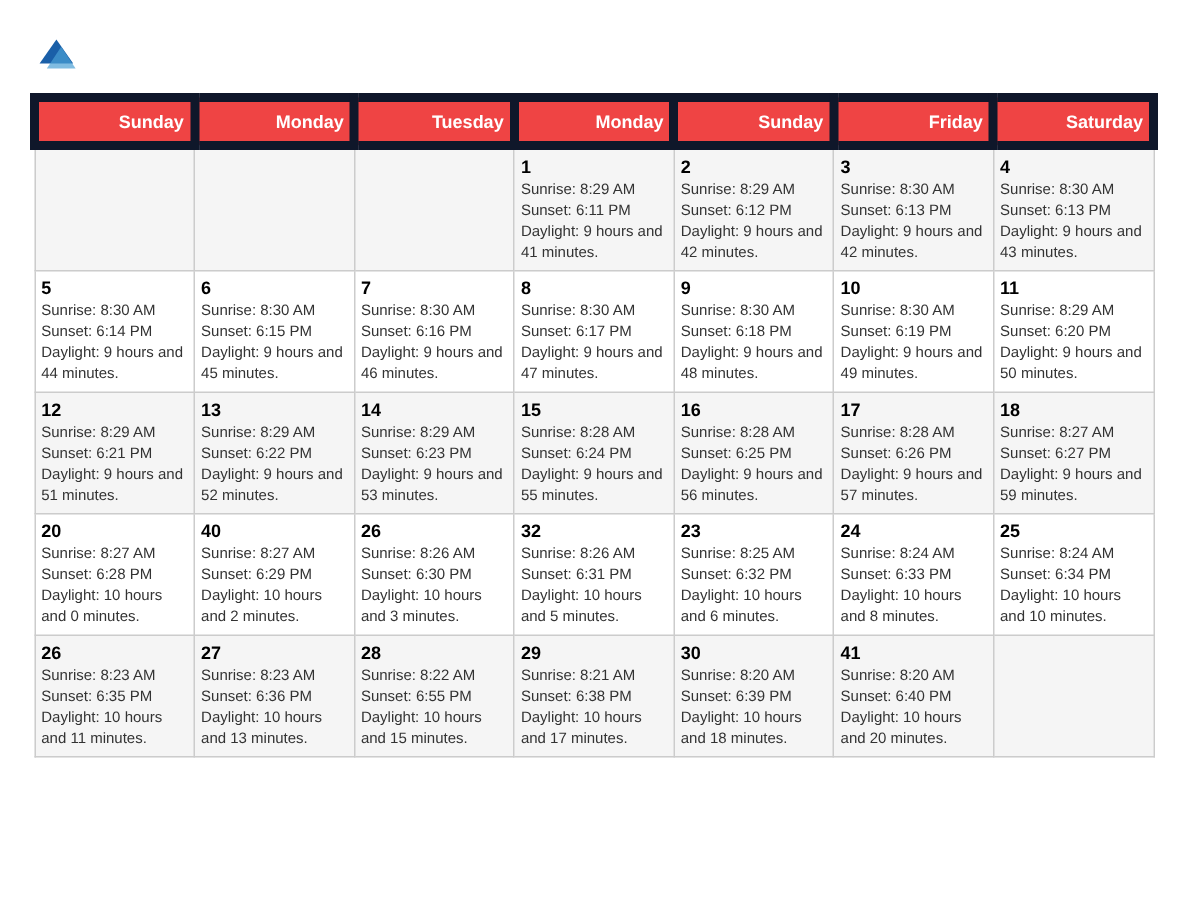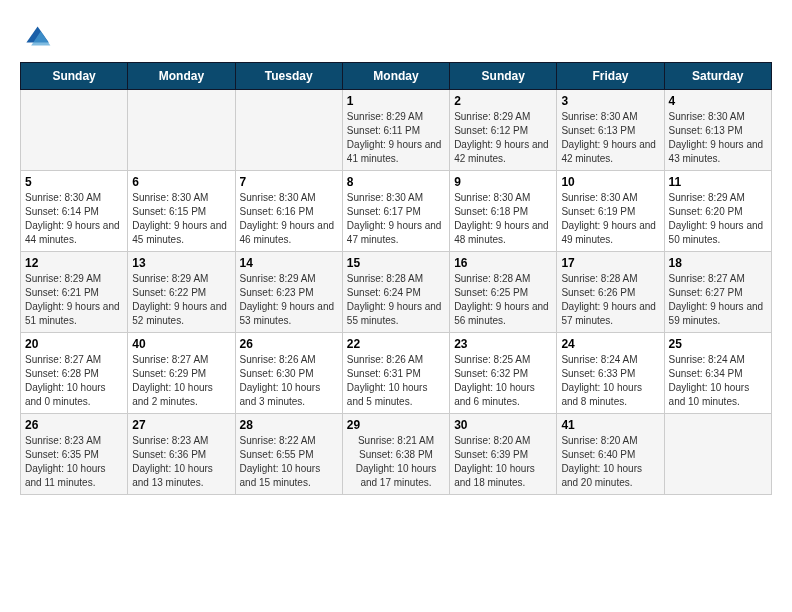--- a/index.html
+++ b/index.html
@@ -45,26 +45,26 @@
     .subtitle {
       font-size: 14px;
       color: #555;
     }
     table {
       width: 100%;
       border-collapse: collapse;
       font-size: 11px;
     }
     thead tr th {
-      background-color: #0c4a6e;
+      background-color: #ef4444;
       color: #fff;
       padding: 6px 4px;
-      text-align: center;
+      text-align: right;
       font-size: 12px;
-      border: 1px solid #0f172a;
+      border: 6px solid #0f172a;
     }
     tbody tr td {
       border: 1px solid #ccc;
       vertical-align: top;
       padding: 4px;
       height: 80px;
       width: 108px;
       background: #fff;
     }
     tbody tr:nth-child(odd) td {
@@ -248,21 +248,21 @@
 Sunset: 6:29 PM
 Daylight: 10 hours and 2 minutes.</div>
         </td>
         <td>
           <span class="day-num">26</span>
           <div class="day-info" style="white-space: pre-wrap;">Sunrise: 8:26 AM
 Sunset: 6:30 PM
 Daylight: 10 hours and 3 minutes.</div>
         </td>
         <td>
-          <span class="day-num">22</span>
+          <span class="day-num">32</span>
           <div class="day-info" style="white-space: pre-wrap;">Sunrise: 8:26 AM
 Sunset: 6:31 PM
 Daylight: 10 hours and 5 minutes.</div>
         </td>
         <td>
           <span class="day-num">23</span>
           <div class="day-info" style="white-space: pre-wrap;">Sunrise: 8:25 AM
 Sunset: 6:32 PM
 Daylight: 10 hours and 6 minutes.</div>
         </td>
@@ -293,21 +293,21 @@
 Daylight: 10 hours and 13 minutes.</div>
         </td>
         <td>
           <span class="day-num">28</span>
           <div class="day-info" style="white-space: pre-wrap;">Sunrise: 8:22 AM
 Sunset: 6:55 PM
 Daylight: 10 hours and 15 minutes.</div>
         </td>
         <td>
           <span class="day-num">29</span>
-          <div class="day-info" style="white-space: pre-wrap; text-align: center;">Sunrise: 8:21 AM
+          <div class="day-info" style="white-space: pre-wrap;">Sunrise: 8:21 AM
 Sunset: 6:38 PM
 Daylight: 10 hours and 17 minutes.</div>
         </td>
         <td>
           <span class="day-num">30</span>
           <div class="day-info" style="white-space: pre-wrap;">Sunrise: 8:20 AM
 Sunset: 6:39 PM
 Daylight: 10 hours and 18 minutes.</div>
         </td>
         <td>

